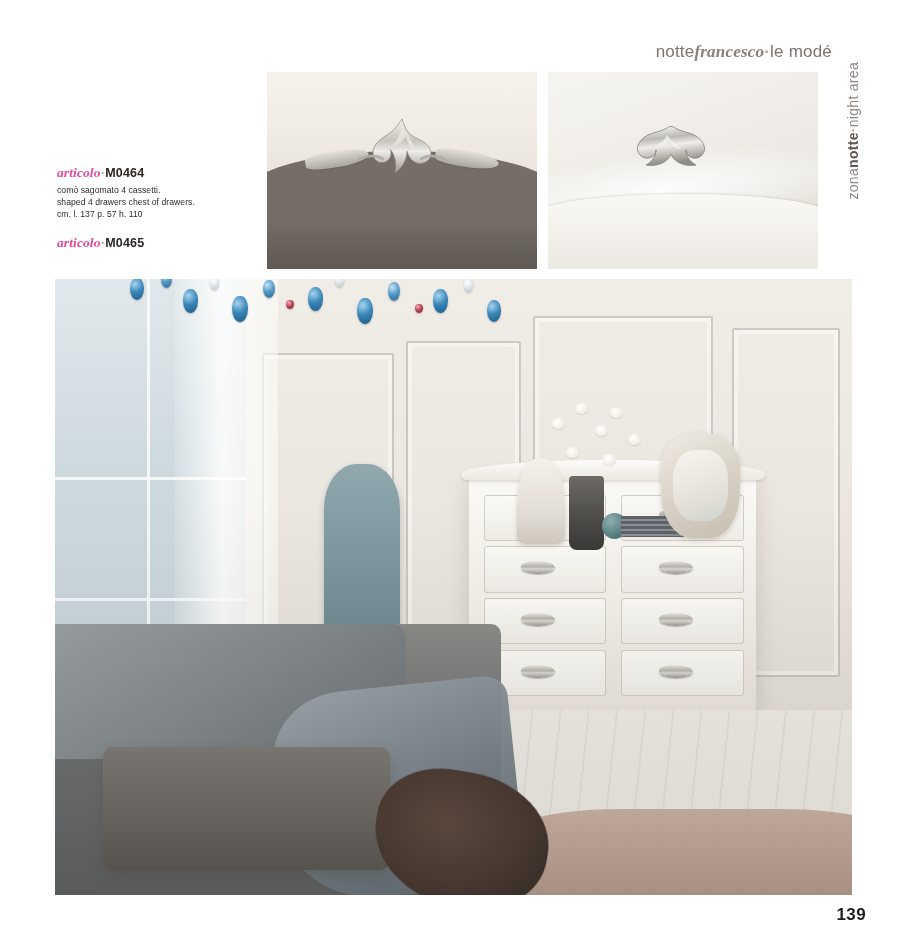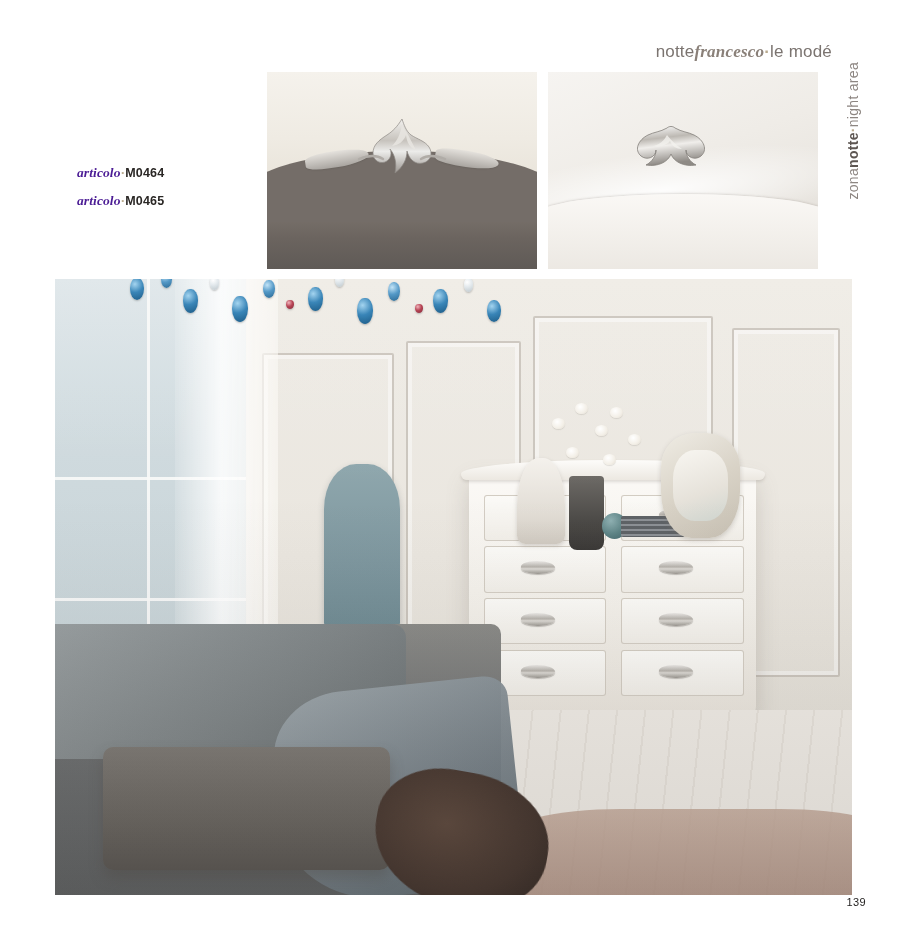--- a/index.html
+++ b/index.html
@@ -180,22 +180,21 @@
   .art-code {
     font-family: "Liberation Serif", serif;
     font-size: 13.5px;
     margin: 0 0 3px 0;
     color: #2a2725;
     letter-spacing: 0.1px;
   }
   .art-code .lbl {
     font-style: italic;
     font-weight: 700;
-    color: #4c1d95;
-    margin-left: 20px;
+    color: #ec4899;
   }
   .art-code .dot { color: #b9aa8e; font-weight: 700; }
   .art-code .num {
     font-family: "Liberation Sans", sans-serif;
     font-style: normal;
     font-weight: 700;
     font-size: 12.5px;
     letter-spacing: 0.2px;
   }
   .art-lines {
@@ -460,23 +459,23 @@
   .m-grad-overlay {
     position: absolute; inset: 0;
     background: linear-gradient(180deg, rgba(255,255,255,0.06) 0%, rgba(0,0,0,0.0) 35%, rgba(40,36,32,0.10) 100%);
     pointer-events: none;
   }
 
   
   .page-number {
     position: absolute;
     right: 42px;
-    bottom: 43px;
-    font-size: 11px;
-    font-weight: 400;
+    bottom: 26px;
+    font-size: 17px;
+    font-weight: 700;
     color: #1f1d1c;
     letter-spacing: 0.4px;
   }
 </style>
 </head>
 <body>
 
 <div class="brand">
   <span class="crema">notte</span><span class="francesco">francesco</span><span class="dot">·</span><span class="mode">le modé</span>
 </div>
@@ -532,20 +531,25 @@
     </svg>
   </div>
 </div>
 
 <div class="articles">
 
   <div class="art-block">
     <p class="art-code">
       <span class="lbl">articolo</span><span class="dot">·</span><span class="num">M0464</span>
     </p>
+    <div class="art-lines">
+      <div>comò sagomato 4 cassetti.</div>
+      <div>shaped 4 drawers chest of drawers.</div>
+      <div>cm. l. 137 p. 57 h. 110</div>
+    </div>
   </div>
 
   <div class="art-block">
     <p class="art-code">
       <span class="lbl">articolo</span><span class="dot">·</span><span class="num">M0465</span>
     </p>
   </div>
 
 </div>
 

